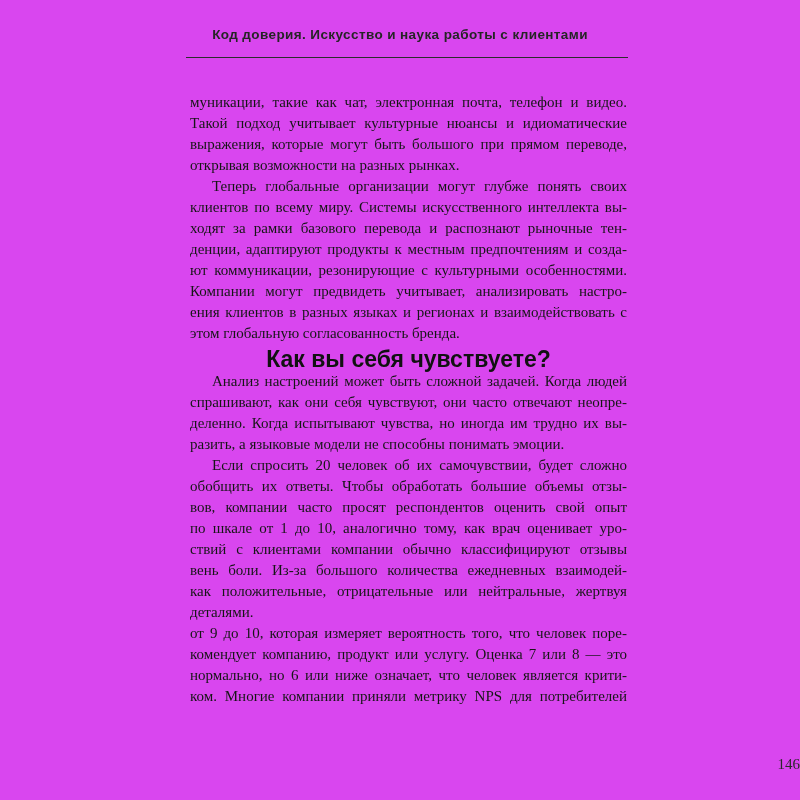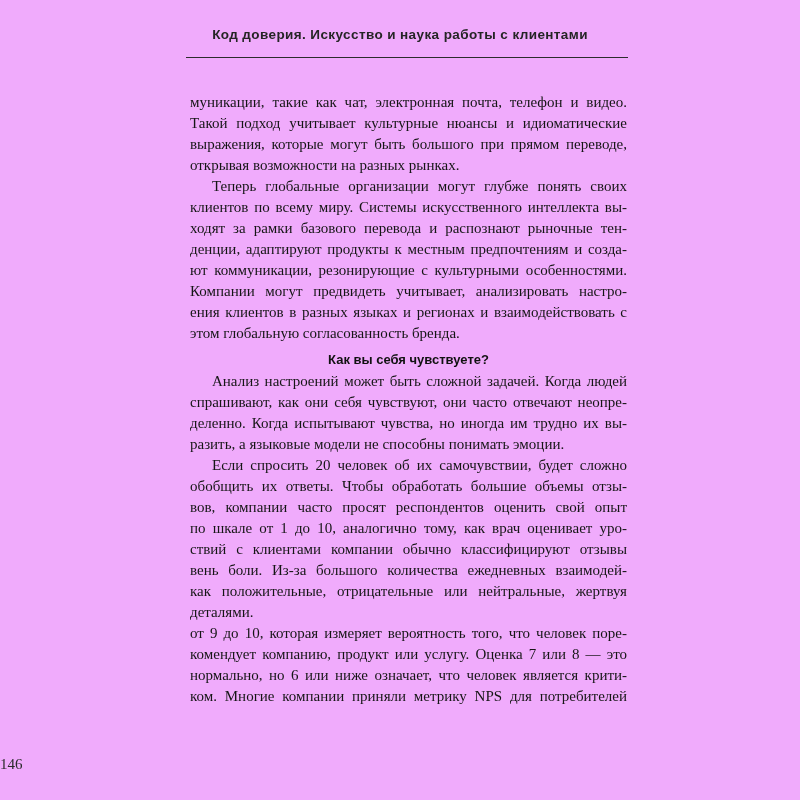--- a/index.html
+++ b/index.html
@@ -1,21 +1,21 @@
 <!DOCTYPE html>
 <html><head>
 <meta charset="utf-8">
 <style>
   html, body { margin: 0; padding: 0; background: #e9e9e9; }
   .page {
     position: relative;
     width: 800px;
     height: 800px;
     margin: 0 auto;
-    background: #f0abfc;
+    background: #d946ef;
     overflow: hidden;
     font-family: "Liberation Serif", serif;
     color: #1a1a1a;
   }
   .running-header {
     position: absolute;
     top: 27px;
     left: 0;
     right: 0;
     text-align: center;
@@ -49,32 +49,32 @@
     white-space: nowrap;
   }
   .line-end {
     text-align-last: left;
     white-space: normal;
   }
   .line-indent { text-indent: 22px; }
   .section-heading {
     font-family: "Liberation Sans", sans-serif;
     font-weight: bold;
-    font-size: 13px;
+    font-size: 23px;
     line-height: 21px;
     text-align: center;
     margin: 5px 0 1px 0;
     color: #111;
   }
   .page-footer {
     position: absolute;
     top: 756px;
     left: 0;
     right: 0;
-    text-align: left;
+    text-align: right;
     font-size: 15px;
     color: #2a2a2a;
   }
 </style>
 </head>
 <body>
 
 <div class="page">
   <div class="running-header">Код доверия. Искусство и наука работы с клиентами</div>
   <div class="header-rule"></div>

